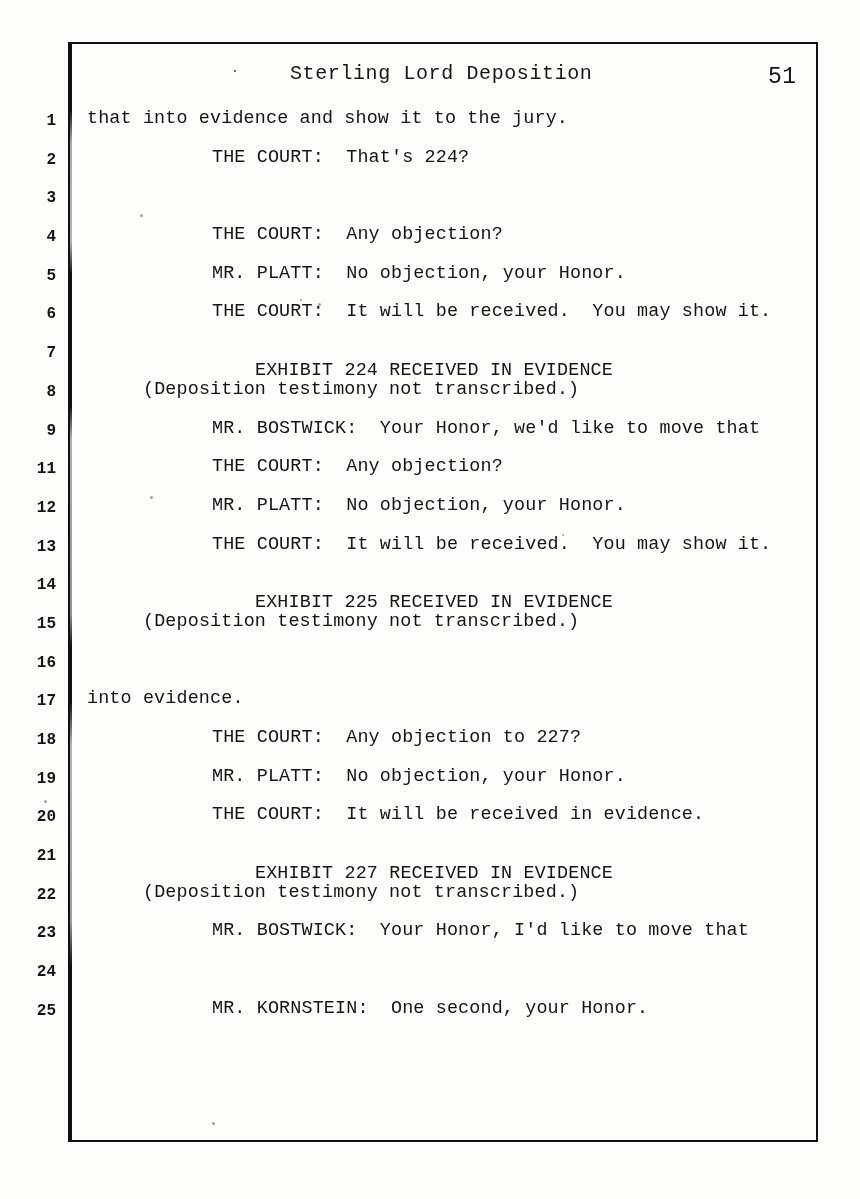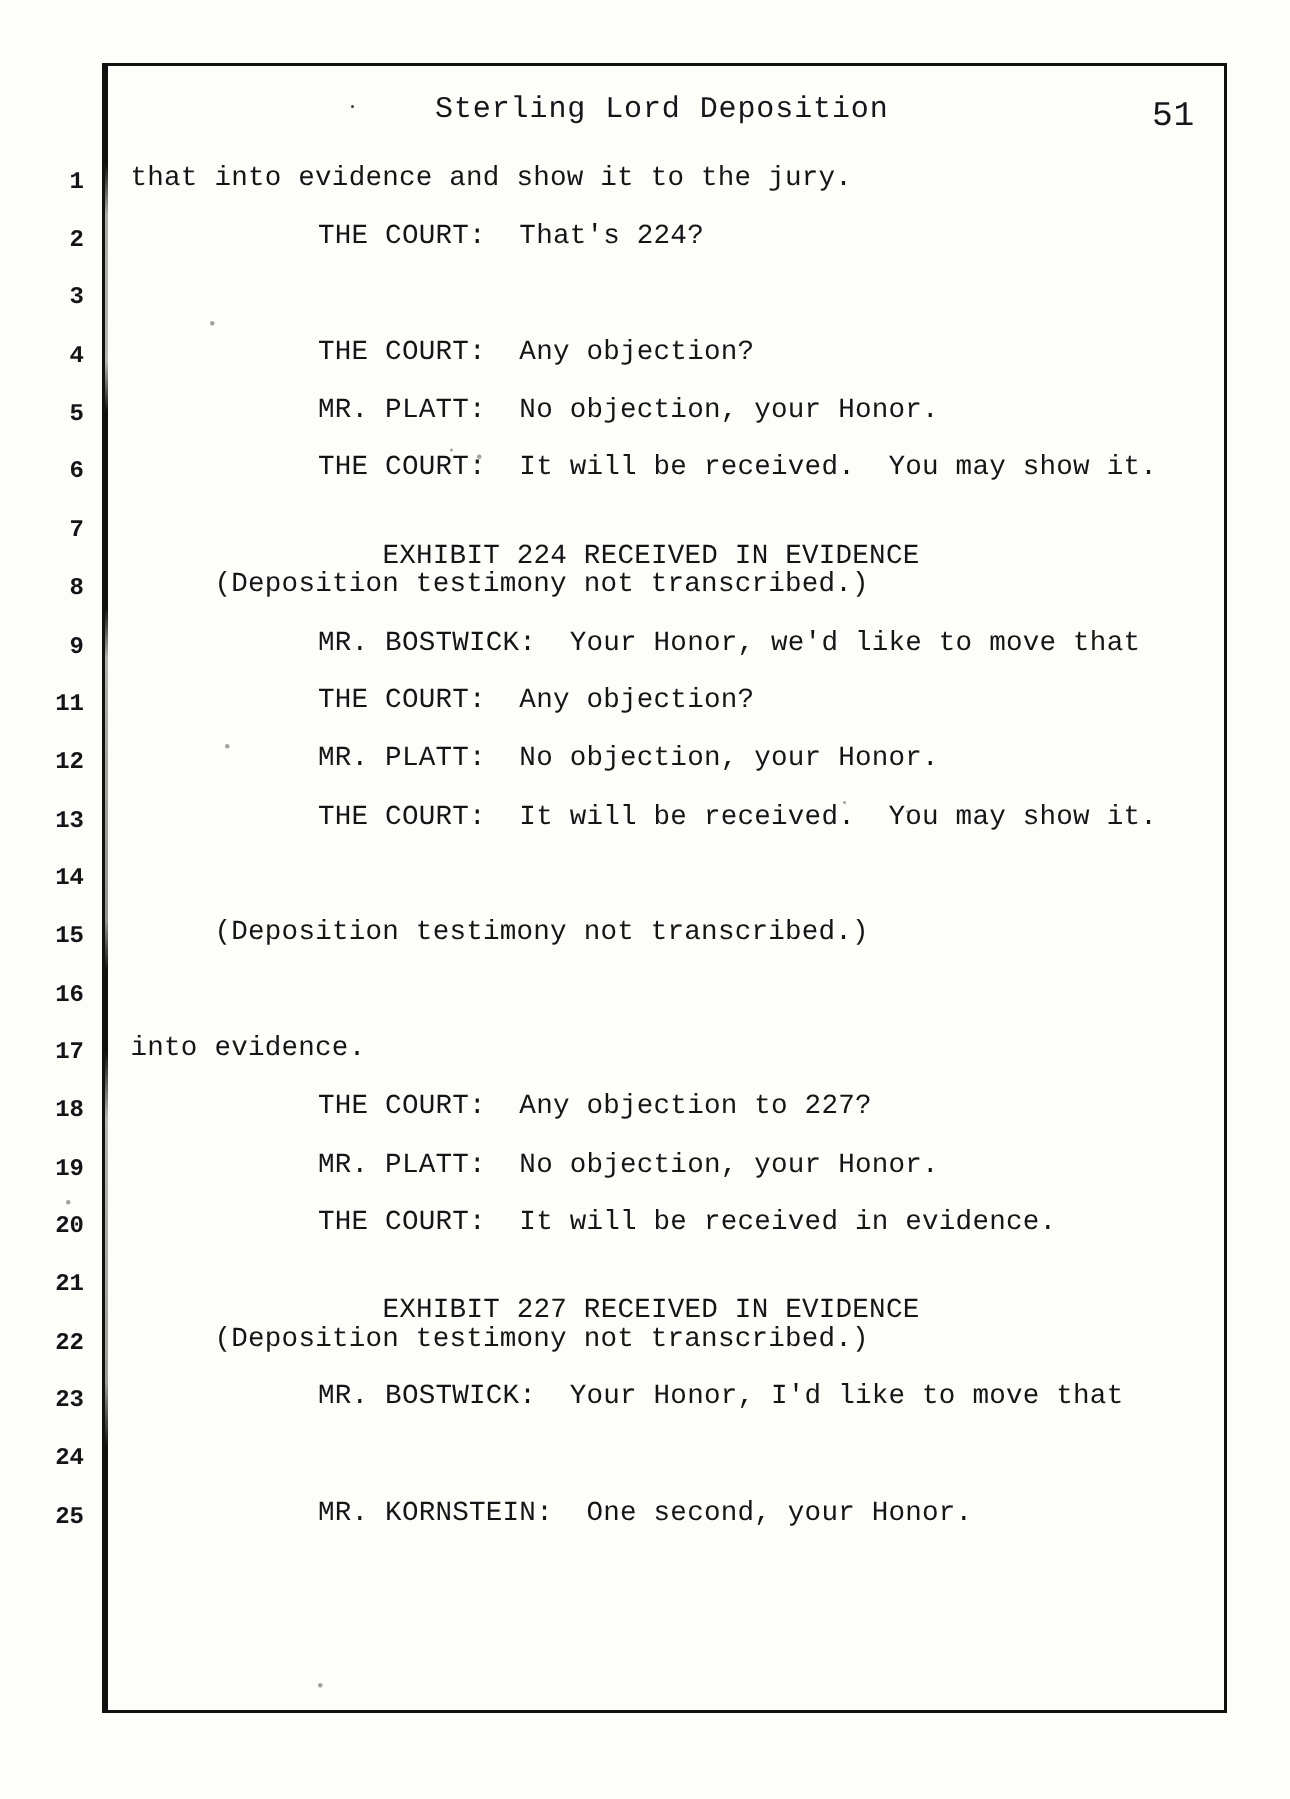--- a/index.html
+++ b/index.html
@@ -181,20 +181,21 @@
     <div class="line-row">
       <div class="line-number">12</div>
       <div class="line-text ind-speaker">MR. PLATT:  No objection, your Honor.</div>
     </div>
     <div class="line-row">
       <div class="line-number">13</div>
       <div class="line-text ind-speaker">THE COURT:  It will be received.  You may show it.</div>
     </div>
     <div class="line-row">
       <div class="line-number">14</div>
+      <div class="line-text ind-exhibit">EXHIBIT 225 RECEIVED IN EVIDENCE</div>
     </div>
     <div class="line-row">
       <div class="line-number">15</div>
       <div class="line-text ind-paren">(Deposition testimony not transcribed.)</div>
     </div>
     <div class="line-row">
       <div class="line-number">16</div>
     </div>
     <div class="line-row">
       <div class="line-number">17</div>

